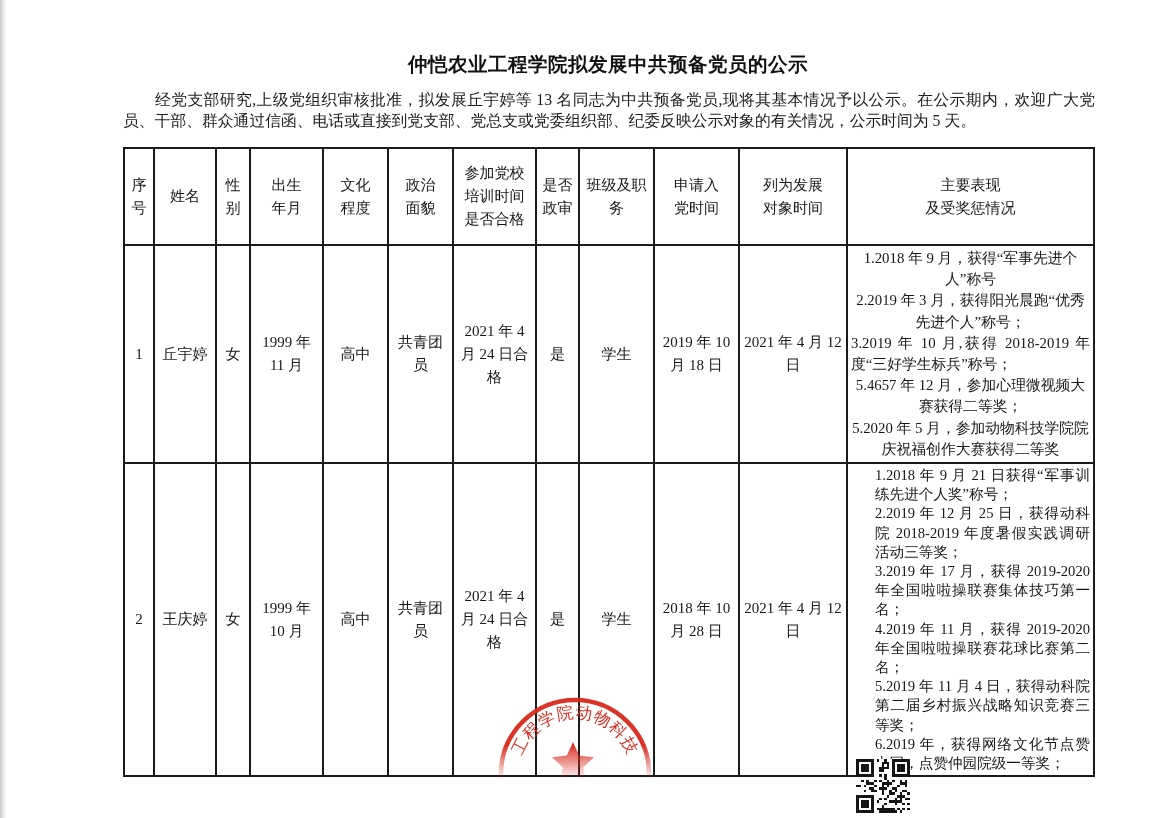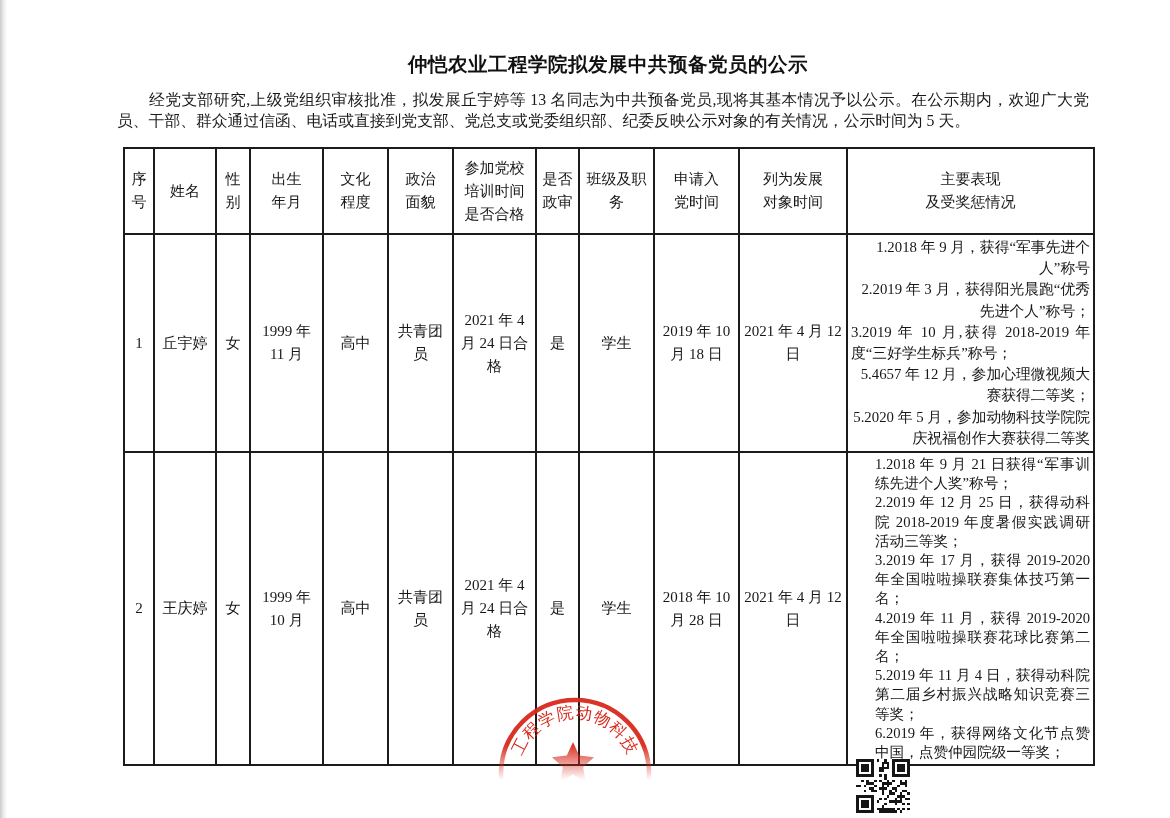--- a/index.html
+++ b/index.html
@@ -14,21 +14,21 @@
     position:absolute;left:0;top:0;bottom:0;width:7px;
     background:linear-gradient(to right,#c9c9c9 0%,#e9e9e9 45%,#ffffff 100%);
   }
   .doc-title{
     position:absolute;left:123px;top:51px;width:970px;
     text-align:center;
     font-family:Liberation Mono, monospace;
     font-weight:700;font-size:19.5px;letter-spacing:.5px;color:#111;
   }
   .intro-wrap{
-    position:absolute;left:117px;top:90px;width:972px;
+    position:absolute;left:123px;top:90px;width:972px;
     font-size:15.8px;line-height:20.6px;color:#1a1a1a;
   }
   .intro-text{text-align:justify;text-indent:32px;}
   .date-range{text-align:left;}
   table.notice{
     position:absolute;left:123px;top:147px;width:970px;
     border-collapse:collapse;table-layout:fixed;
   }
   table.notice th,table.notice td{
     border:2px solid #1b1b1b;
@@ -38,21 +38,21 @@
     padding:2px 3px;color:#171717;
     overflow:hidden;
   }
   th.prewrap{white-space:pre-line;}
   td.ach-cell{
     text-align:left;vertical-align:middle;padding:3px 7px;
   }
   .ach{margin:0;text-align:justify;}
   .r1 .ach{font-size:14.8px;line-height:21.2px;}
   .r2 .ach{font-size:14.6px;line-height:19.2px;margin-left:24px;}
-  .ach.c{text-align:right;}
+  .ach.c{text-align:center;}
   
   .seal{position:absolute;left:483px;top:694px;width:200px;height:100px;}
   
   .scan-footer{
     position:absolute;left:856px;top:758px;height:56px;
     display:flex;align-items:center;gap:15px;
   }
   .qr{width:54px;height:54px;display:block;}
   .scan-caption{
     font-size:23px;color:#343434;letter-spacing:2px;white-space:nowrap;
@@ -78,21 +78,21 @@
       <col style="width:65px">
       <col style="width:65px">
     <col style="width:83px">
       <col style="width:43px">
       <col style="width:75px">
     <col style="width:85px">
       <col style="width:108px">
       <col style="width:247px">
   </colgroup>
   <tbody>
-      <tr style="height:86px">
+      <tr style="height:97px">
     <th class="prewrap">序号</th>
     <th class="prewrap">姓名</th>
     <th class="prewrap">性别</th>
     <th class="prewrap">出生
 年月</th>
     <th class="prewrap">文化
 程度</th>
     <th class="prewrap">政治
 面貌</th>
     <th class="prewrap">参加党校

